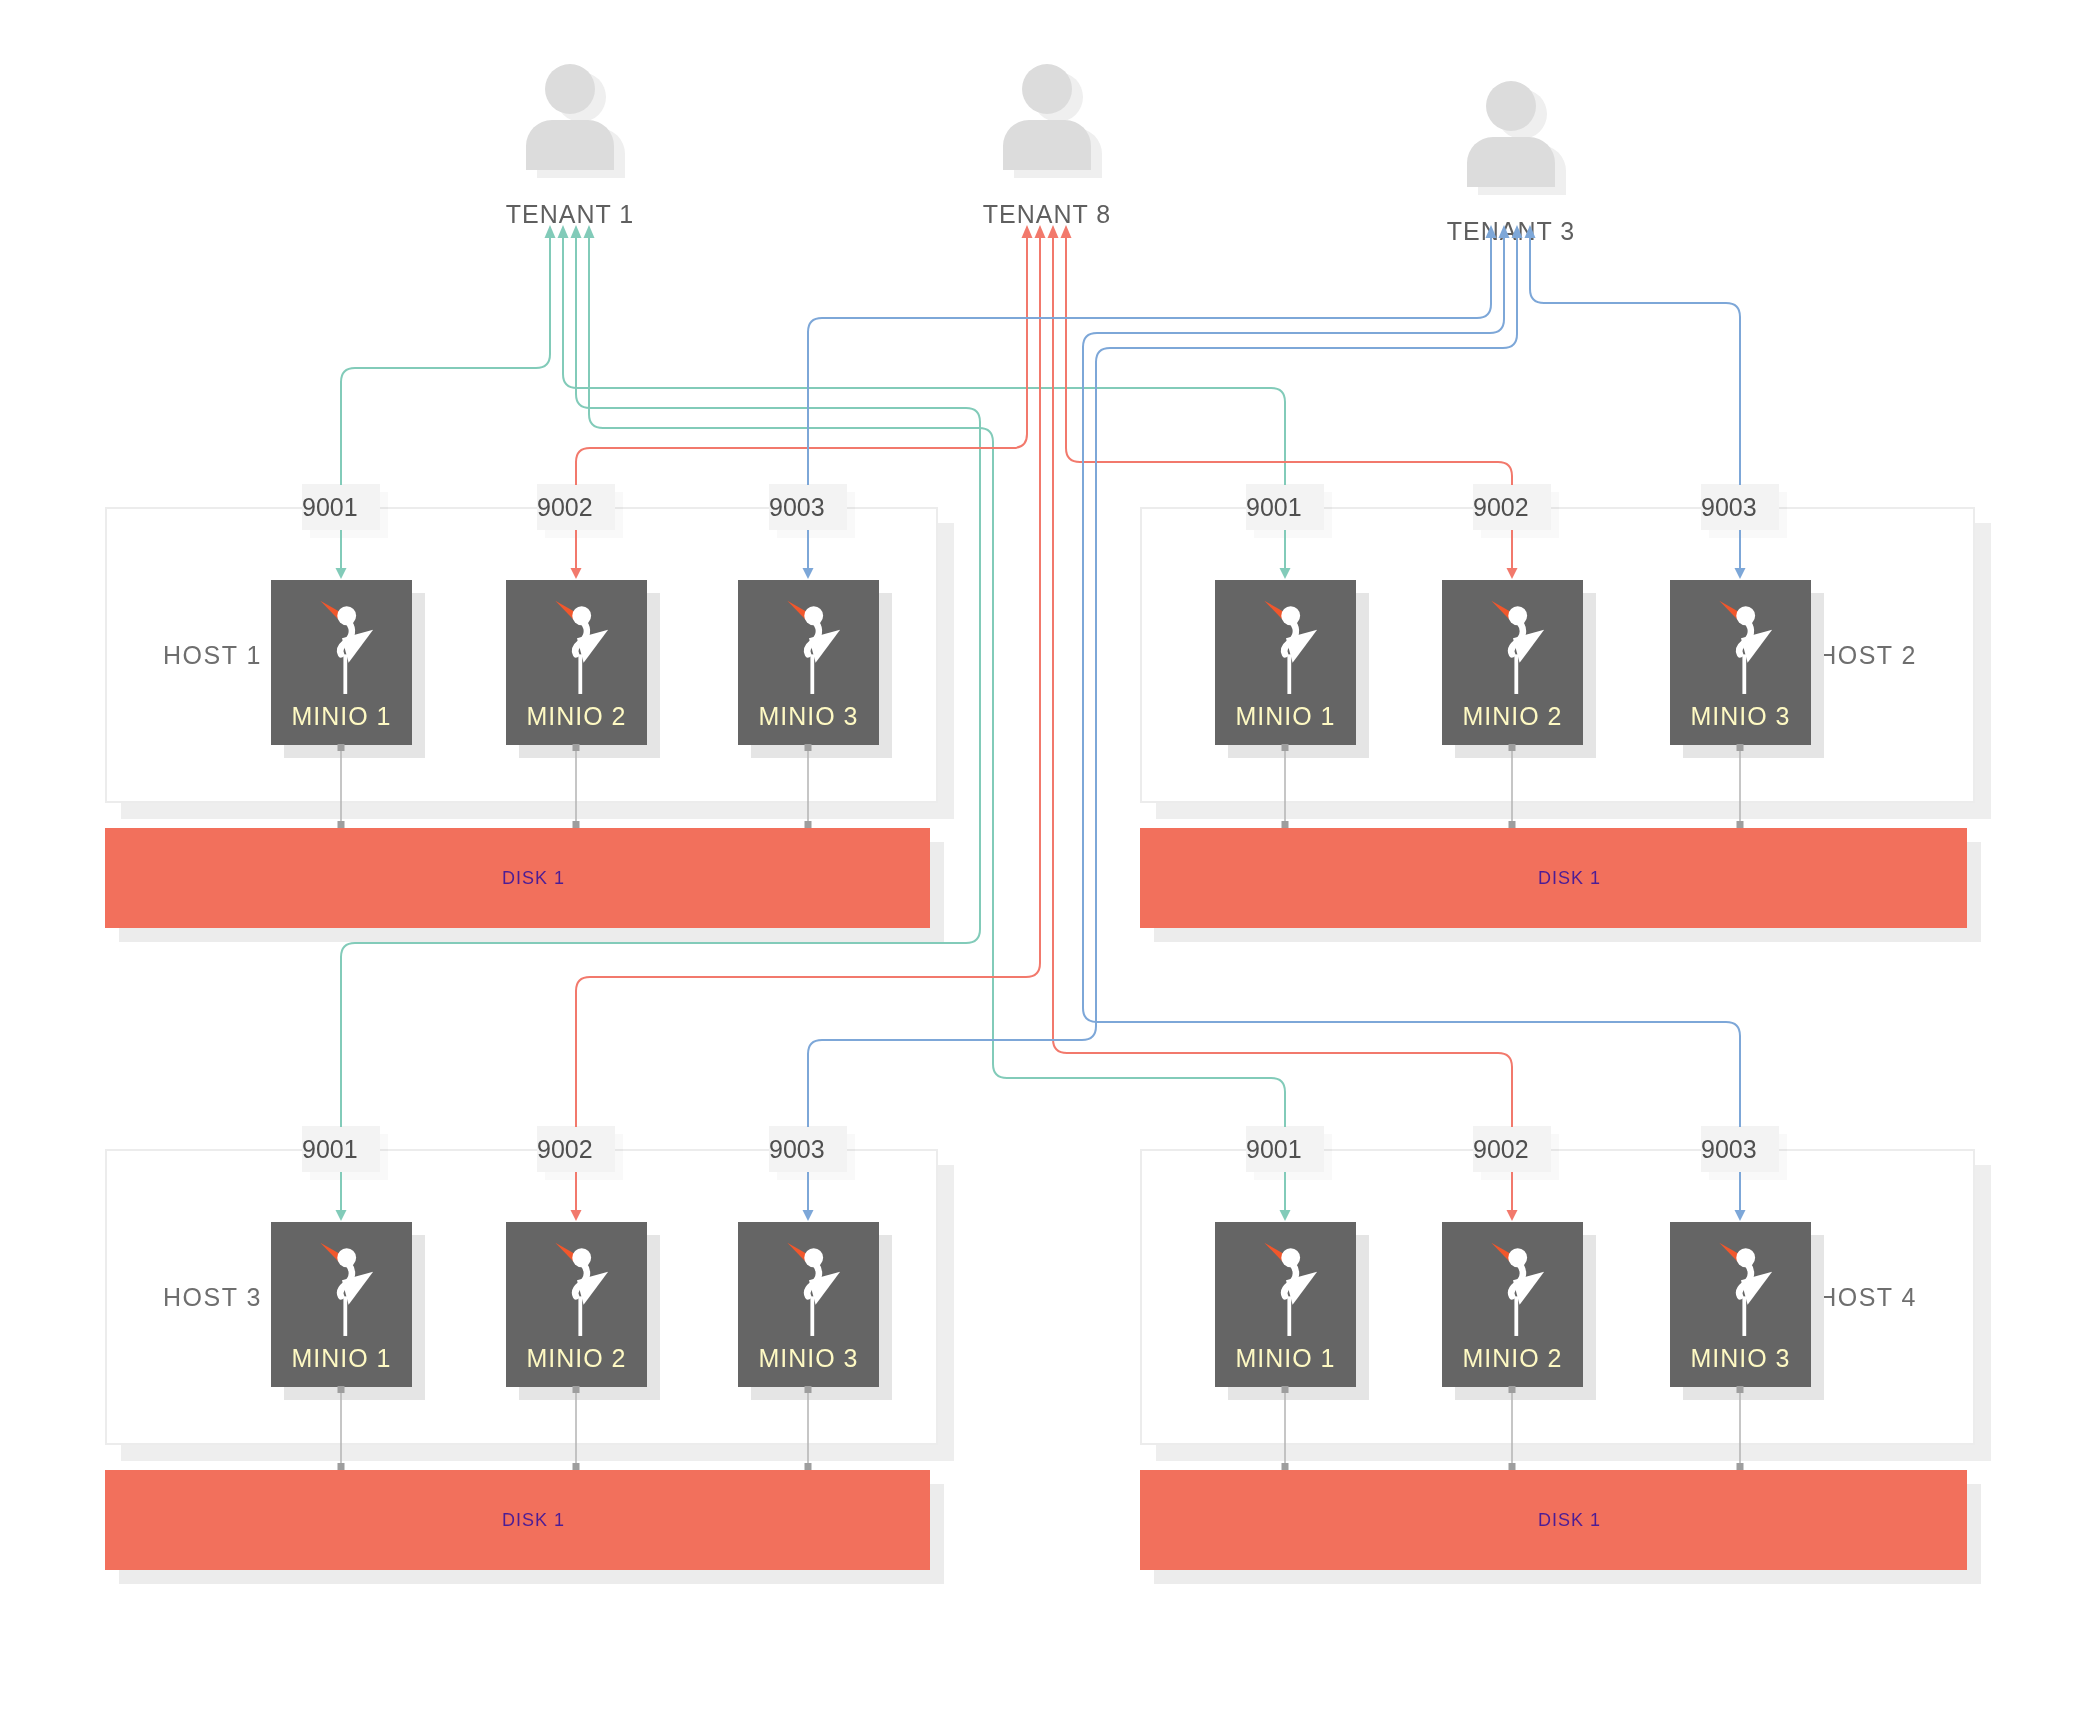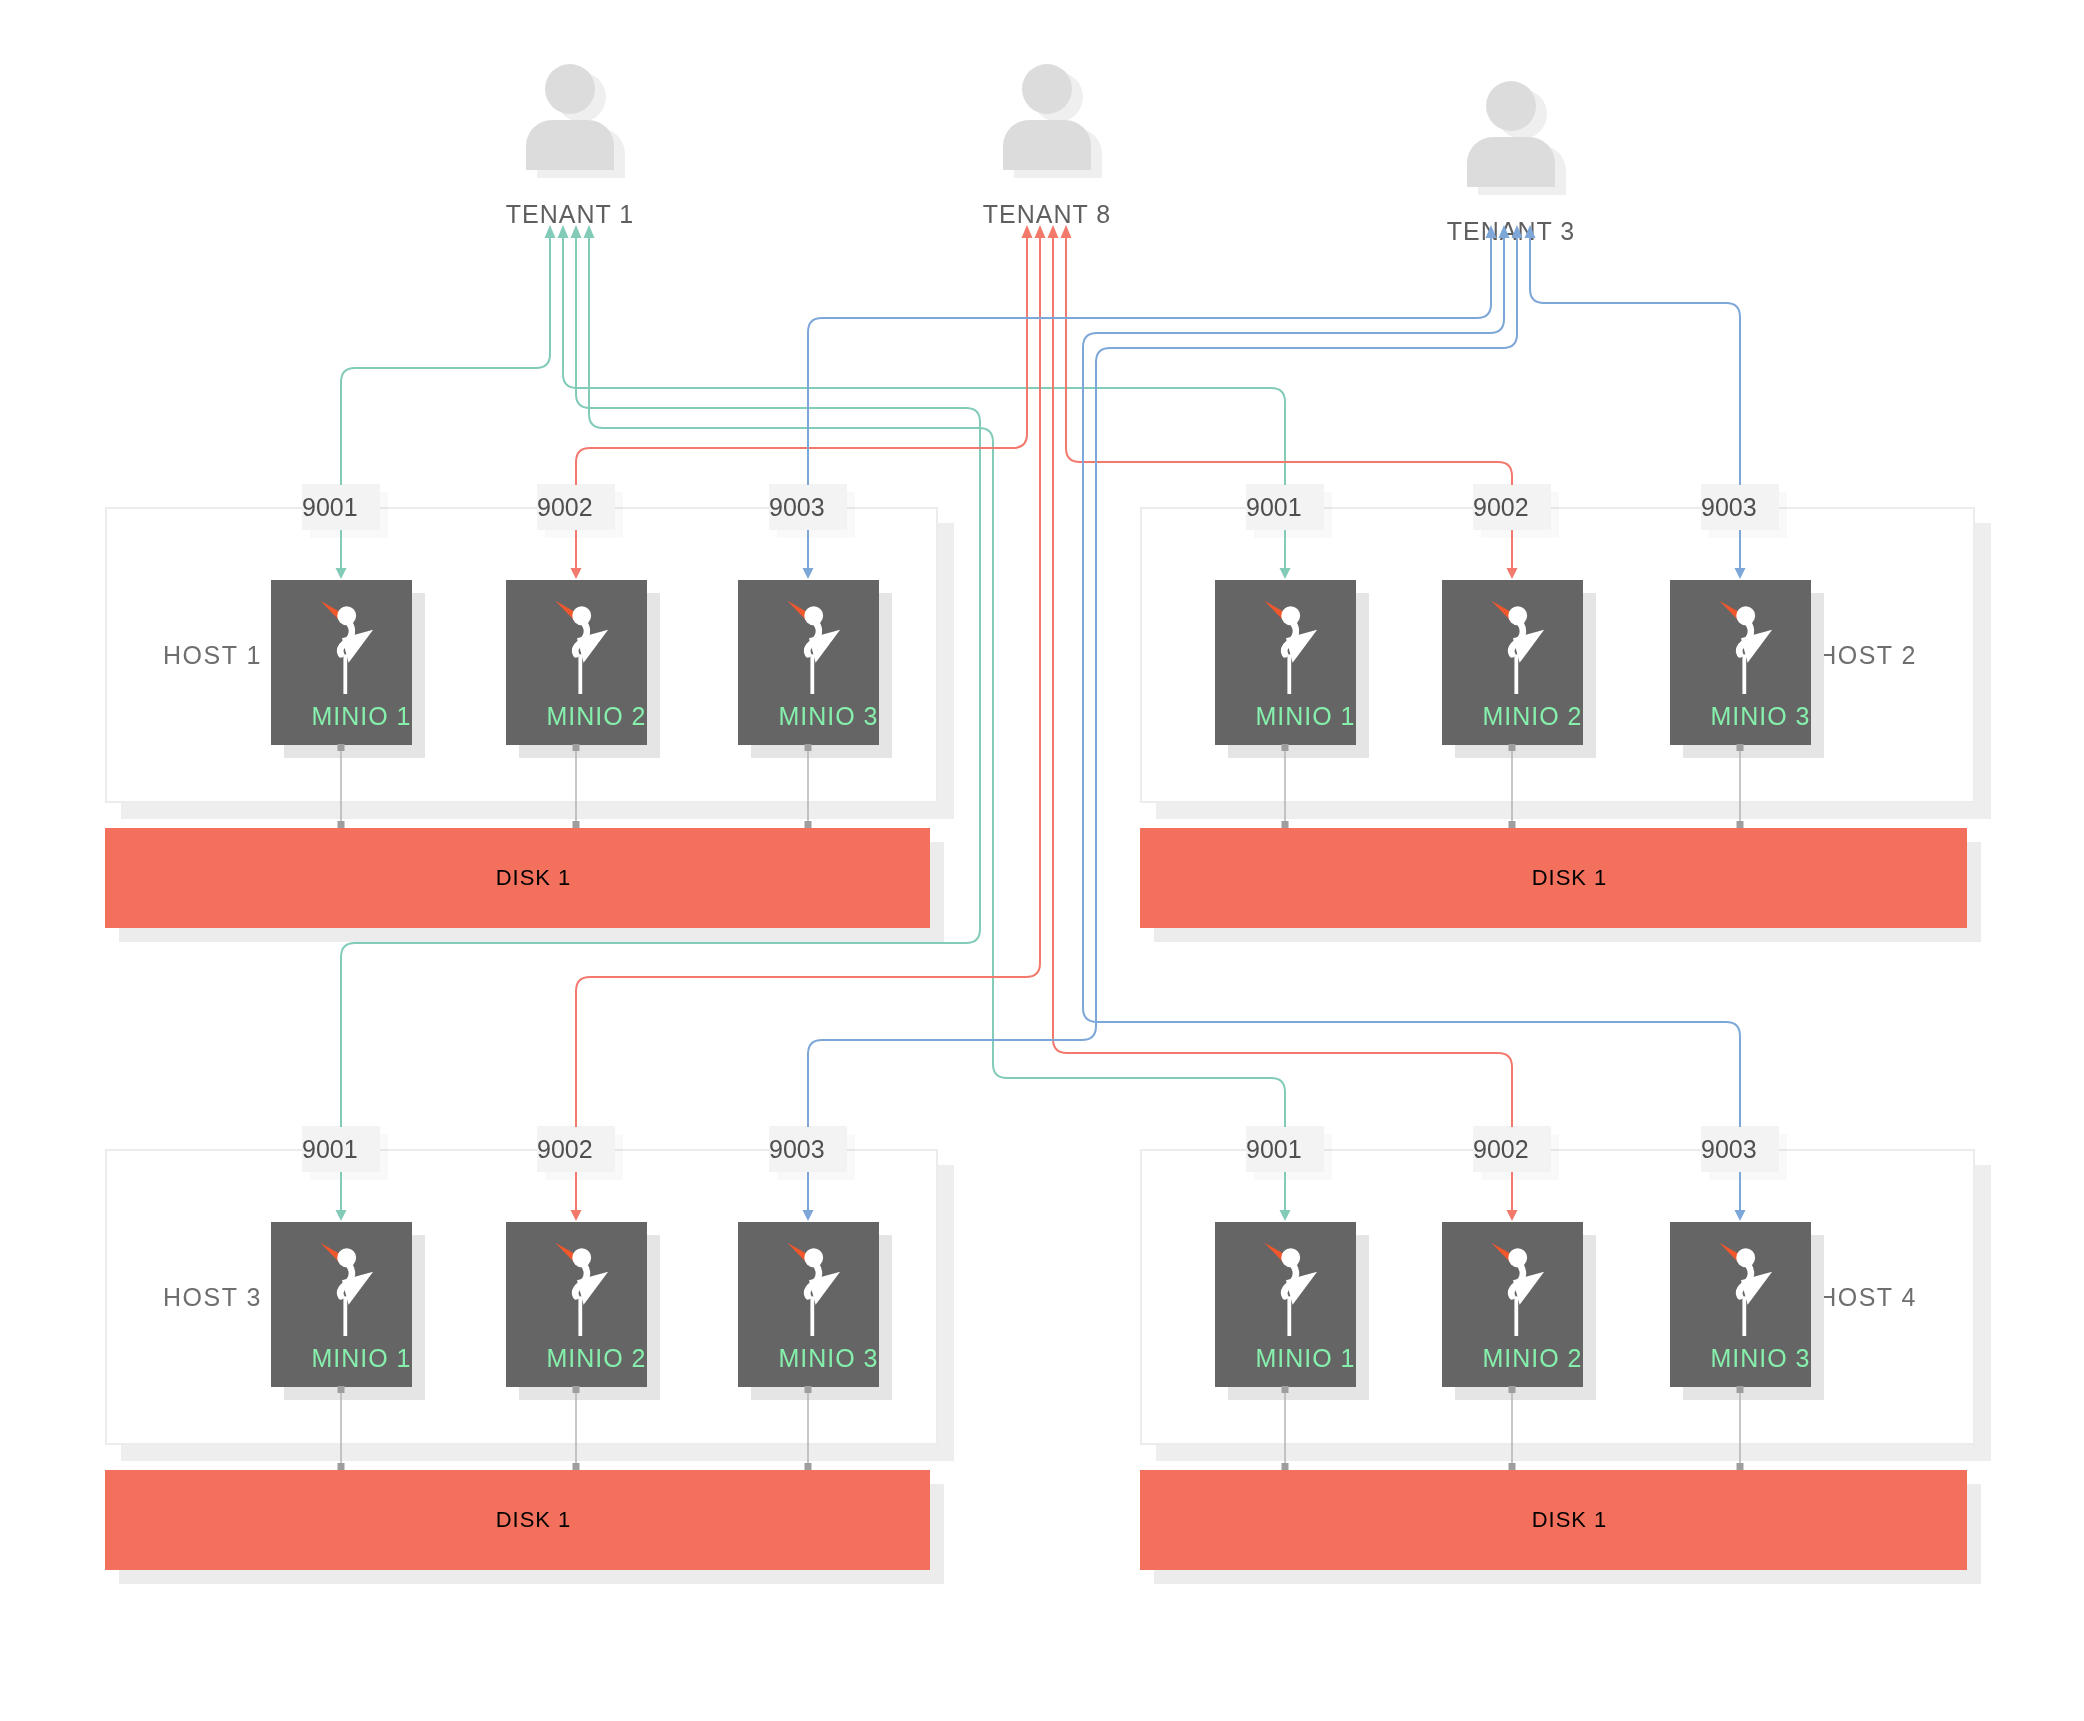--- a/index.html
+++ b/index.html
@@ -18,25 +18,25 @@
   .tenant-label{margin-top:24px;font-size:25px;color:#5f5f5f;letter-spacing:1px;}
   
   .host{position:absolute;background:#ffffff;border:2px solid #ececec;
         box-shadow:16px 16px 0 0 #eeeeee;z-index:1;box-sizing:border-box;}
   .host-label{position:absolute;z-index:2;font-size:25px;color:#6e6e6e;letter-spacing:1.5px;width:220px;}
   .port{position:absolute;width:78px;height:46px;background:#f3f3f3;color:#4f4f4f;
         font-size:25px;display:flex;align-items:center;z-index:4;
         box-shadow:8px 8px 0 rgba(0,0,0,0.025);}
   .minio{position:absolute;width:141px;height:165px;z-index:3;box-shadow:13px 13px 0 0 #e5e5e5;}
   .minio .bird{position:absolute;top:12px;left:50%;transform:translateX(-50%);}
-  .minio-label{position:absolute;bottom:14px;width:100%;text-align:center;color:#86efac;
-               font-size:25px;letter-spacing:1px;margin-left:20px;}
+  .minio-label{position:absolute;bottom:14px;width:100%;text-align:center;color:#fef9c3;
+               font-size:25px;letter-spacing:1px;}
   .disk{position:absolute;height:100px;z-index:2;display:flex;align-items:center;
         justify-content:center;box-shadow:14px 14px 0 0 #ececec;}
-  .disk-label{color:#000000;font-size:22px;letter-spacing:1px;margin-left:32px;}
+  .disk-label{color:#4c1d95;font-size:18px;letter-spacing:1px;margin-left:32px;}
   #caption{position:absolute;left:0;top:1628px;width:100%;text-align:center;
            font-size:26px;color:#383838;z-index:2;}
 </style>
 </head>
 <body>
 
 <div id="stage">
   <svg id="edge-layer" width="2084" height="1721">
       <line x1="341" y1="530" x2="341" y2="569" stroke="#82cbb9" stroke-width="2"></line>
       <polygon points="335.5,568 346.5,568 341,579" fill="#82cbb9"></polygon>

